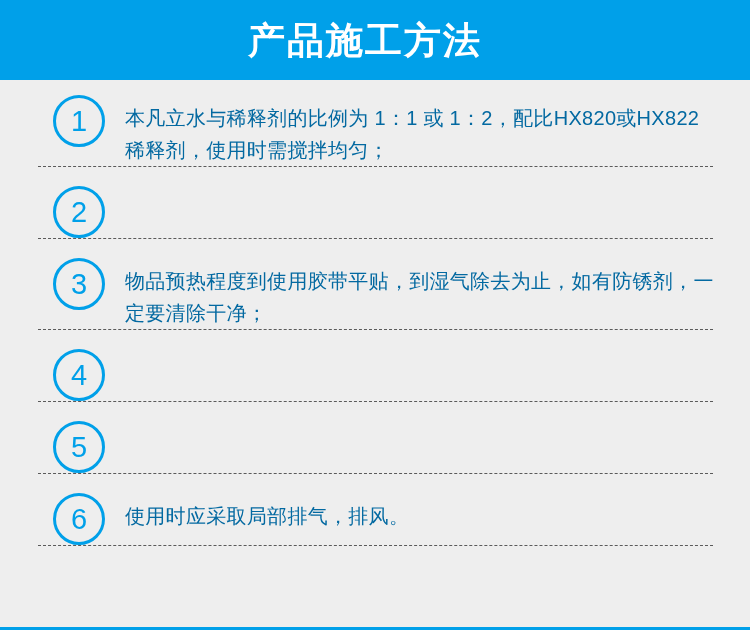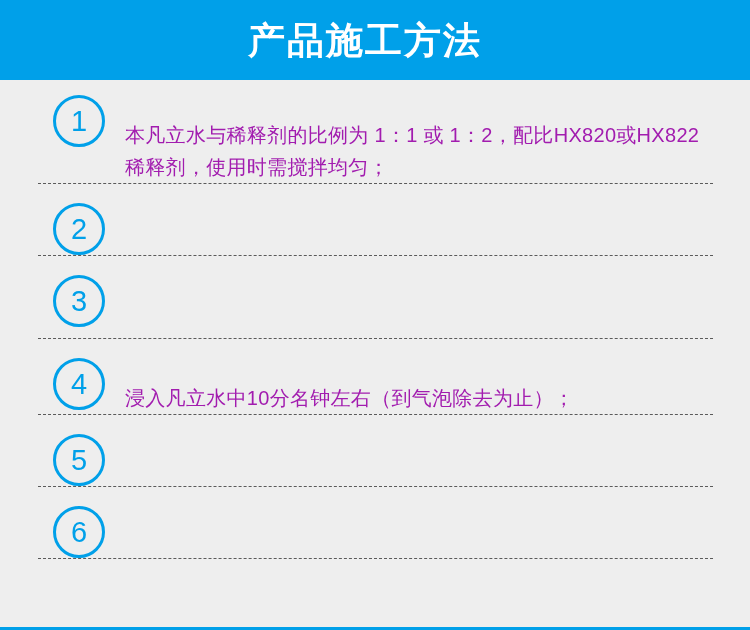--- a/index.html
+++ b/index.html
@@ -74,25 +74,25 @@
     box-sizing: border-box;
     color: #00a0e9;
     font-size: 29px;
     line-height: 46px;
     text-align: center;
     font-weight: normal;
     margin-top: 6px;
   }
   .item-text {
     flex: 1 1 auto;
-    color: #a21caf;
+    color: #0369a1;
     font-size: 20px;
     line-height: 32px;
     margin-left: 20px;
-    margin-top: 30px;
+    margin-top: 13px;
     letter-spacing: 0.3px;
     word-break: break-word;
   }
   .sep {
     width: 675px;
     margin: 0 auto;
     border-top: 1px dashed #5a5a5a;
     height: 0;
     font-size: 0;
     line-height: 0;
@@ -134,42 +134,43 @@
     <div class="item one-line">
       <div class="item-inner">
         <div class="badge">2</div>
       </div>
     </div>
     <div class="sep"></div>
 
     <div class="item two-line">
       <div class="item-inner">
         <div class="badge">3</div>
+        <div class="item-text">物品预热程度到使用胶带平贴，到湿气除去为止，如有防锈剂，一定要清除干净；</div>
       </div>
     </div>
     <div class="sep"></div>
 
     <div class="item one-line">
       <div class="item-inner">
         <div class="badge">4</div>
-        <div class="item-text">浸入凡立水中10分名钟左右（到气泡除去为止）；</div>
       </div>
     </div>
     <div class="sep"></div>
 
     <div class="item one-line">
       <div class="item-inner">
         <div class="badge">5</div>
       </div>
     </div>
     <div class="sep"></div>
 
     <div class="item one-line">
       <div class="item-inner">
         <div class="badge">6</div>
+        <div class="item-text">使用时应采取局部排气，排风。</div>
       </div>
     </div>
     <div class="sep"></div>
 
   </div>
 
   <div class="bottom-rule"></div>
 
 </div>
 

